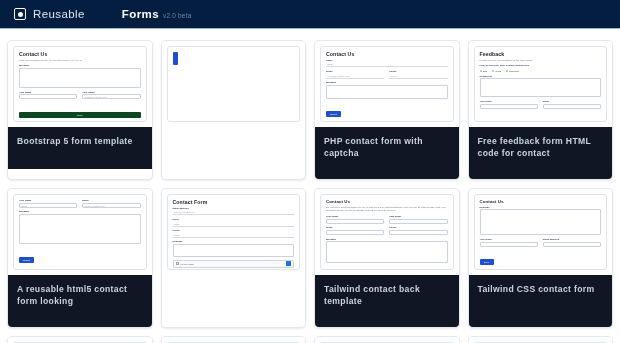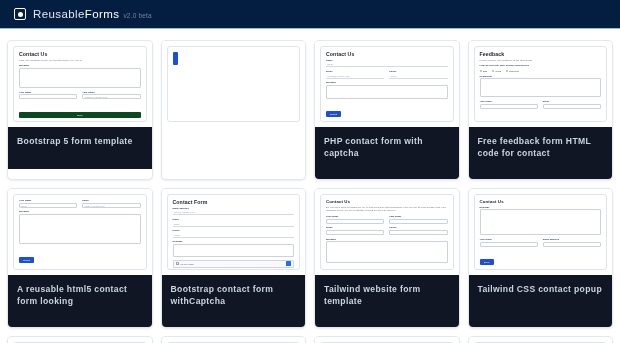--- a/index.html
+++ b/index.html
@@ -33,21 +33,21 @@
     background: #ffffff;
     border-radius: 50%;
   }
   .brand {
     font-size: 11.5px;
     letter-spacing: .4px;
     color: #dfe8f2;
     white-space: nowrap;
   }
   .brand .b-light { font-weight: 400; }
-  .brand .b-bold { font-weight: 400; color: #ffffff; }
+  .brand .b-bold { font-weight: 700; color: #ffffff; margin-left: 37px; }
   .brand-version {
     font-size: 6.5px;
     color: #6e86a3;
     margin-left: 4px;
     letter-spacing: .2px;
   }
 
   
   .grid {
     padding: 12px 8px 0 8px;
@@ -334,21 +334,20 @@
         <div class="m-input underline">Phone</div>
         <span class="m-label">Message</span>
         <div class="m-area" style="height:13px"></div>
         <div class="m-captcha">
           <span class="cb"></span>
           <span class="ctext">I'm not a robot</span>
           <span class="clogo"></span>
         </div>
       </div>
     </div>
-    <div class="caption">Bootstrap contact form withCaptcha</div>
   </div>
 
   <div class="card tall-cap">
     <div class="preview">
       <div class="mini">
         <div class="m-title" style="font-size:4.4px">Contact Us</div>
         <div class="m-sub">Do you have some feedback for us, or just need help with something, our? We are all ears! Please post your message below. We are constantly looking for ways to improve.</div>
         <div class="m-row">
           <div>
             <span class="m-label">First Name</span>
@@ -366,21 +365,21 @@
           </div>
           <div>
             <span class="m-label">Phone</span>
             <div class="m-input"></div>
           </div>
         </div>
         <span class="m-label">Message</span>
         <div class="m-area" style="height:22px"></div>
       </div>
     </div>
-    <div class="caption">Tailwind website form template</div>
+    <div class="caption">Tailwind contact back template</div>
   </div>
 
   <div class="card tall-cap">
     <div class="preview">
       <div class="mini">
         <div class="m-title" style="font-size:4.4px">Contact Us</div>
         <span class="m-label">Message</span>
         <div class="m-area" style="height:26px"></div>
         <div class="m-row">
           <div>
@@ -388,21 +387,21 @@
             <div class="m-input"></div>
           </div>
           <div>
             <span class="m-label">Email address</span>
             <div class="m-input"></div>
           </div>
         </div>
         <div class="m-btn blue" style="width:14px">Send</div>
       </div>
     </div>
-    <div class="caption">Tailwind CSS contact popup</div>
+    <div class="caption">Tailwind CSS contact form</div>
   </div>
 
   <div class="card">
     <div class="preview">
       <div class="mini">
         
         
         
       </div>
     </div>

